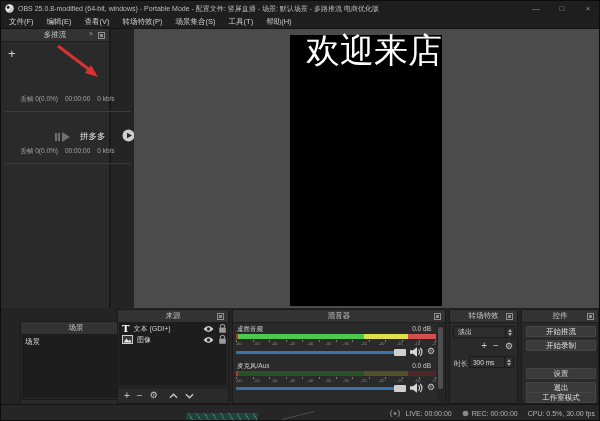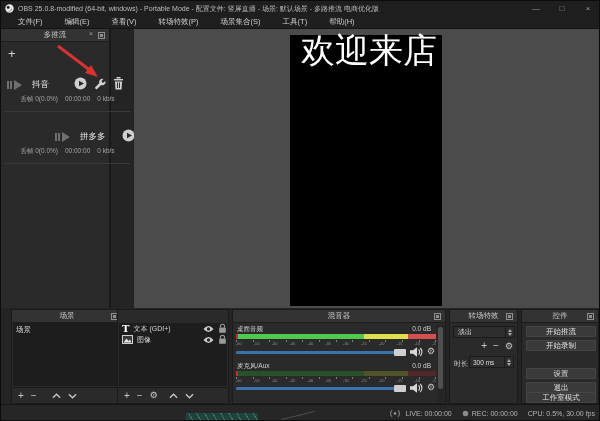--- a/index.html
+++ b/index.html
@@ -10,41 +10,41 @@
   
   .titlebar{position:absolute;left:0;top:0;width:600px;height:15px;background:#1e1e1e;
             display:flex;align-items:center;padding-left:4px;}
   .titlebar .ttl{font-size:7px;color:#bdbdbd;white-space:nowrap;overflow:hidden;width:505px;margin-left:4px;}
   .winbtns{position:absolute;right:0;top:0;height:15px;display:flex;}
   .winbtn{width:26px;height:15px;display:flex;align-items:center;justify-content:center;
           font-size:8px;color:#9a9a9a;}
   
   .menubar{position:absolute;left:0;top:15px;width:600px;height:13px;background:#1f1f1f;
            border-bottom:1px solid #141414;display:flex;align-items:center;gap:13px;padding-left:8px;}
-  .menubar span{font-size:7.5px;color:#cfcfcf;white-space:nowrap;margin-left:9px;}
+  .menubar span{font-size:7.5px;color:#cfcfcf;white-space:nowrap;}
   
   .dockhead{height:13px;background:#333333;display:flex;align-items:center;justify-content:center;
             font-size:7.5px;color:#c6c6c6;position:relative;border-bottom:1px solid #1d1d1d;}
   .dockfloat{position:absolute;right:4px;top:3px;width:7px;height:7px;border:1px solid #8f8f8f;}
   .dockfloat:after{content:'';position:absolute;left:1px;top:1px;width:3px;height:3px;background:#8f8f8f;}
   .dockclose{position:absolute;right:16px;top:1px;font-size:7px;color:#9c9c9c;}
   
   .msdock{position:absolute;left:0;top:28px;width:110px;height:279px;background:#2a2a2a;
           border-right:2px solid #191919;}
   .msadd{position:absolute;left:7px;top:18px;font-size:13px;color:#d0d0d0;line-height:13px;}
   .msrow{position:absolute;left:0;width:133px;height:18px;}
   .msname{position:absolute;left:31px;top:4px;font-size:8.5px;color:#e6e6e6;}
   .msstat{position:absolute;left:0;width:133px;display:flex;justify-content:center;gap:7px;
           font-size:6.5px;color:#a3a3a3;}
   .mssep{position:absolute;left:4px;width:125px;height:1px;background:#3a3a3a;}
   .icbtn{position:absolute;top:2px;}
   
   .preview{position:absolute;left:133px;top:28px;width:467px;height:279px;background:#4b4b4b;}
   .canvas{position:absolute;left:156px;top:6px;width:152px;height:271px;background:#000;}
-  .canvas .bigtext{position:absolute;left:11px;top:-3px;width:100%;text-align:left;color:#ffffff;
+  .canvas .bigtext{position:absolute;left:0;top:-3px;width:100%;text-align:right;color:#ffffff;
         font-family:"DejaVu Serif","Liberation Serif",serif;font-size:34px;line-height:1.1;white-space:nowrap;}
   
   .panel{position:absolute;top:308px;height:95px;background:#2a2a2a;border:1px solid #1b1b1b;}
   .plist{position:absolute;left:1px;right:1px;top:13px;bottom:17px;background:#1d1d1d;}
   .ptoolbar{position:absolute;left:0;right:0;bottom:0;height:16px;border-top:1px solid #1a1a1a;
             display:flex;align-items:center;gap:7px;padding:0 6px;}
   .tbglyph{font-size:10px;color:#c8c8c8;line-height:10px;}
   .gear{font-size:9px;color:#c8c8c8;line-height:9px;}
   .listitem{font-size:7.5px;color:#d6d6d6;padding:2px 3px;}
   .srcrow{position:relative;height:11px;display:flex;align-items:center;padding-left:3px;}
@@ -128,111 +128,93 @@
   </div>
 
   <div class="msdock">
     <div class="dockhead">
       <span>多推流</span>
       <span class="dockclose">×</span>
       <span class="dockfloat"></span>
     </div>
     <div class="msadd">+</div>
 
-    <div class="msrow" style="top:46px;">
+    <div class="msstat" style="top:66px;">
+      <span>丢帧 0(0.0%)</span>
+      <span>00:00:00</span>
+      <span>0 kb/s</span>
+    </div>
+    <div class="mssep" style="top:82px;"></div>
+
+    <div class="msrow" style="top:98px;margin-left:48px;">
       <svg class="icbtn" style="left:6px;top:4px;" width="16" height="12" viewBox="0 0 16 12">
         <rect x="0" y="2" width="2" height="8" fill="#6f6f6f"></rect>
         <rect x="3" y="2" width="2" height="8" fill="#6f6f6f"></rect>
         <path d="M7 1 L15 6 L7 11 Z" fill="#6f6f6f"></path>
       </svg>
-      <span class="msname">抖音</span>
+      <span class="msname">拼多多</span>
       <svg class="icbtn" style="left:73px;" width="13" height="13" viewBox="0 0 13 13">
         <circle cx="6.5" cy="6.5" r="6" fill="#cfcfcf"></circle>
         <path d="M5 3.8 L10 6.5 L5 9.2 Z" fill="#2a2a2a"></path>
       </svg>
       <svg class="icbtn" style="left:93px;top:3px;" width="12" height="12" viewBox="0 0 12 12">
         <path d="M11.3 2.9a3.1 3.1 0 0 1-4.1 4L3.6 10.5a1.3 1.3 0 1 1-1.8-1.8L5.4 5.1a3.1 3.1 0 0 1 4-4.1L7.5 2.9l.5 1.4 1.4.5z" fill="#d2d2d2"></path>
       </svg>
       <svg class="icbtn" style="left:112px;top:2px;" width="11" height="13" viewBox="0 0 11 13">
         <rect x="3.5" y="0" width="4" height="1.5" fill="#d2d2d2"></rect>
         <rect x="1" y="2" width="9" height="1.4" fill="#d2d2d2"></rect>
         <path d="M2 4.4 h7 l-.5 8.1 h-6 z" fill="#d2d2d2"></path>
         <rect x="4" y="5.5" width="1" height="5.5" fill="#2a2a2a"></rect>
         <rect x="6" y="5.5" width="1" height="5.5" fill="#2a2a2a"></rect>
       </svg>
     </div>
-    <div class="msstat" style="top:66px;">
-      <span>丢帧 0(0.0%)</span>
-      <span>00:00:00</span>
-      <span>0 kb/s</span>
-    </div>
-    <div class="mssep" style="top:82px;"></div>
-
-    <div class="msrow" style="top:98px;margin-left:48px;">
-      <svg class="icbtn" style="left:6px;top:4px;" width="16" height="12" viewBox="0 0 16 12">
-        <rect x="0" y="2" width="2" height="8" fill="#6f6f6f"></rect>
-        <rect x="3" y="2" width="2" height="8" fill="#6f6f6f"></rect>
-        <path d="M7 1 L15 6 L7 11 Z" fill="#6f6f6f"></path>
-      </svg>
-      <span class="msname">拼多多</span>
-      <svg class="icbtn" style="left:73px;" width="13" height="13" viewBox="0 0 13 13">
-        <circle cx="6.5" cy="6.5" r="6" fill="#cfcfcf"></circle>
-        <path d="M5 3.8 L10 6.5 L5 9.2 Z" fill="#2a2a2a"></path>
-      </svg>
-      <svg class="icbtn" style="left:93px;top:3px;" width="12" height="12" viewBox="0 0 12 12">
-        <path d="M11.3 2.9a3.1 3.1 0 0 1-4.1 4L3.6 10.5a1.3 1.3 0 1 1-1.8-1.8L5.4 5.1a3.1 3.1 0 0 1 4-4.1L7.5 2.9l.5 1.4 1.4.5z" fill="#d2d2d2"></path>
-      </svg>
-      <svg class="icbtn" style="left:112px;top:2px;" width="11" height="13" viewBox="0 0 11 13">
-        <rect x="3.5" y="0" width="4" height="1.5" fill="#d2d2d2"></rect>
-        <rect x="1" y="2" width="9" height="1.4" fill="#d2d2d2"></rect>
-        <path d="M2 4.4 h7 l-.5 8.1 h-6 z" fill="#d2d2d2"></path>
-        <rect x="4" y="5.5" width="1" height="5.5" fill="#2a2a2a"></rect>
-        <rect x="6" y="5.5" width="1" height="5.5" fill="#2a2a2a"></rect>
-      </svg>
-    </div>
     <div class="msstat" style="top:118px;">
       <span>丢帧 0(0.0%)</span>
       <span>00:00:00</span>
       <span>0 kb/s</span>
     </div>
     <div class="mssep" style="top:134px;"></div>
 
     <svg class="arrowsvg" width="133" height="279">
       <line x1="57" y1="17" x2="90" y2="42" stroke="#d83232" stroke-width="3"></line>
       <path d="M97 48 L84 44 L90 36 Z" fill="#d83232"></path>
     </svg>
   </div>
 
   <div class="preview">
     <div class="canvas">
       <div class="bigtext">欢迎来店</div>
     </div>
   </div>
 
-  <div class="panel" style="left:10px;width:112px;">
+  <div class="panel" style="left:19px;width:112px;margin-top:12px;">
     <div class="dockhead">
       <span>场景</span>
       <span class="dockfloat"></span>
     </div>
     <div class="plist">
       <div class="listitem">场景</div>
     </div>
     <div class="ptoolbar">
       <span class="tbglyph">+</span>
       <span class="tbglyph">−</span>
       <svg width="9" height="6" viewBox="0 0 10 6" style="margin-left:8px;">
         <polyline points="1,5 5,1 9,5" fill="none" stroke="#c8c8c8" stroke-width="1.4"></polyline>
       </svg>
       <svg width="9" height="6" viewBox="0 0 10 6">
         <polyline points="1,1 5,5 9,1" fill="none" stroke="#c8c8c8" stroke-width="1.4"></polyline>
       </svg>
     </div>
   </div>
 
   <div class="panel" style="left:116px;width:112px;">
+    <div class="dockhead">
+      <span>来源</span>
+      <span class="dockfloat"></span>
+    </div>
     <div class="plist">
       <div class="srcrow">
         <span class="ticon">T</span>
         <span class="srcname">文本 (GDI+)</span>
         <svg style="position:absolute;left:84px;top:2px;" width="11" height="8" viewBox="0 0 11 8">
           <path d="M.5 4 Q5.5 -1.8 10.5 4 Q5.5 9.8 .5 4 Z" fill="#d0d0d0"></path>
           <circle cx="5.5" cy="4" r="1.7" fill="#2a2a2a"></circle>
         </svg>
         <svg style="position:absolute;left:99px;top:0px;" width="9" height="11" viewBox="0 0 9 11">
           <path d="M2.4 4.5 V3.3 a2.1 2.1 0 0 1 4.2 0 V4.5" fill="none" stroke="#9a9a9a" stroke-width="1.1"></path>

